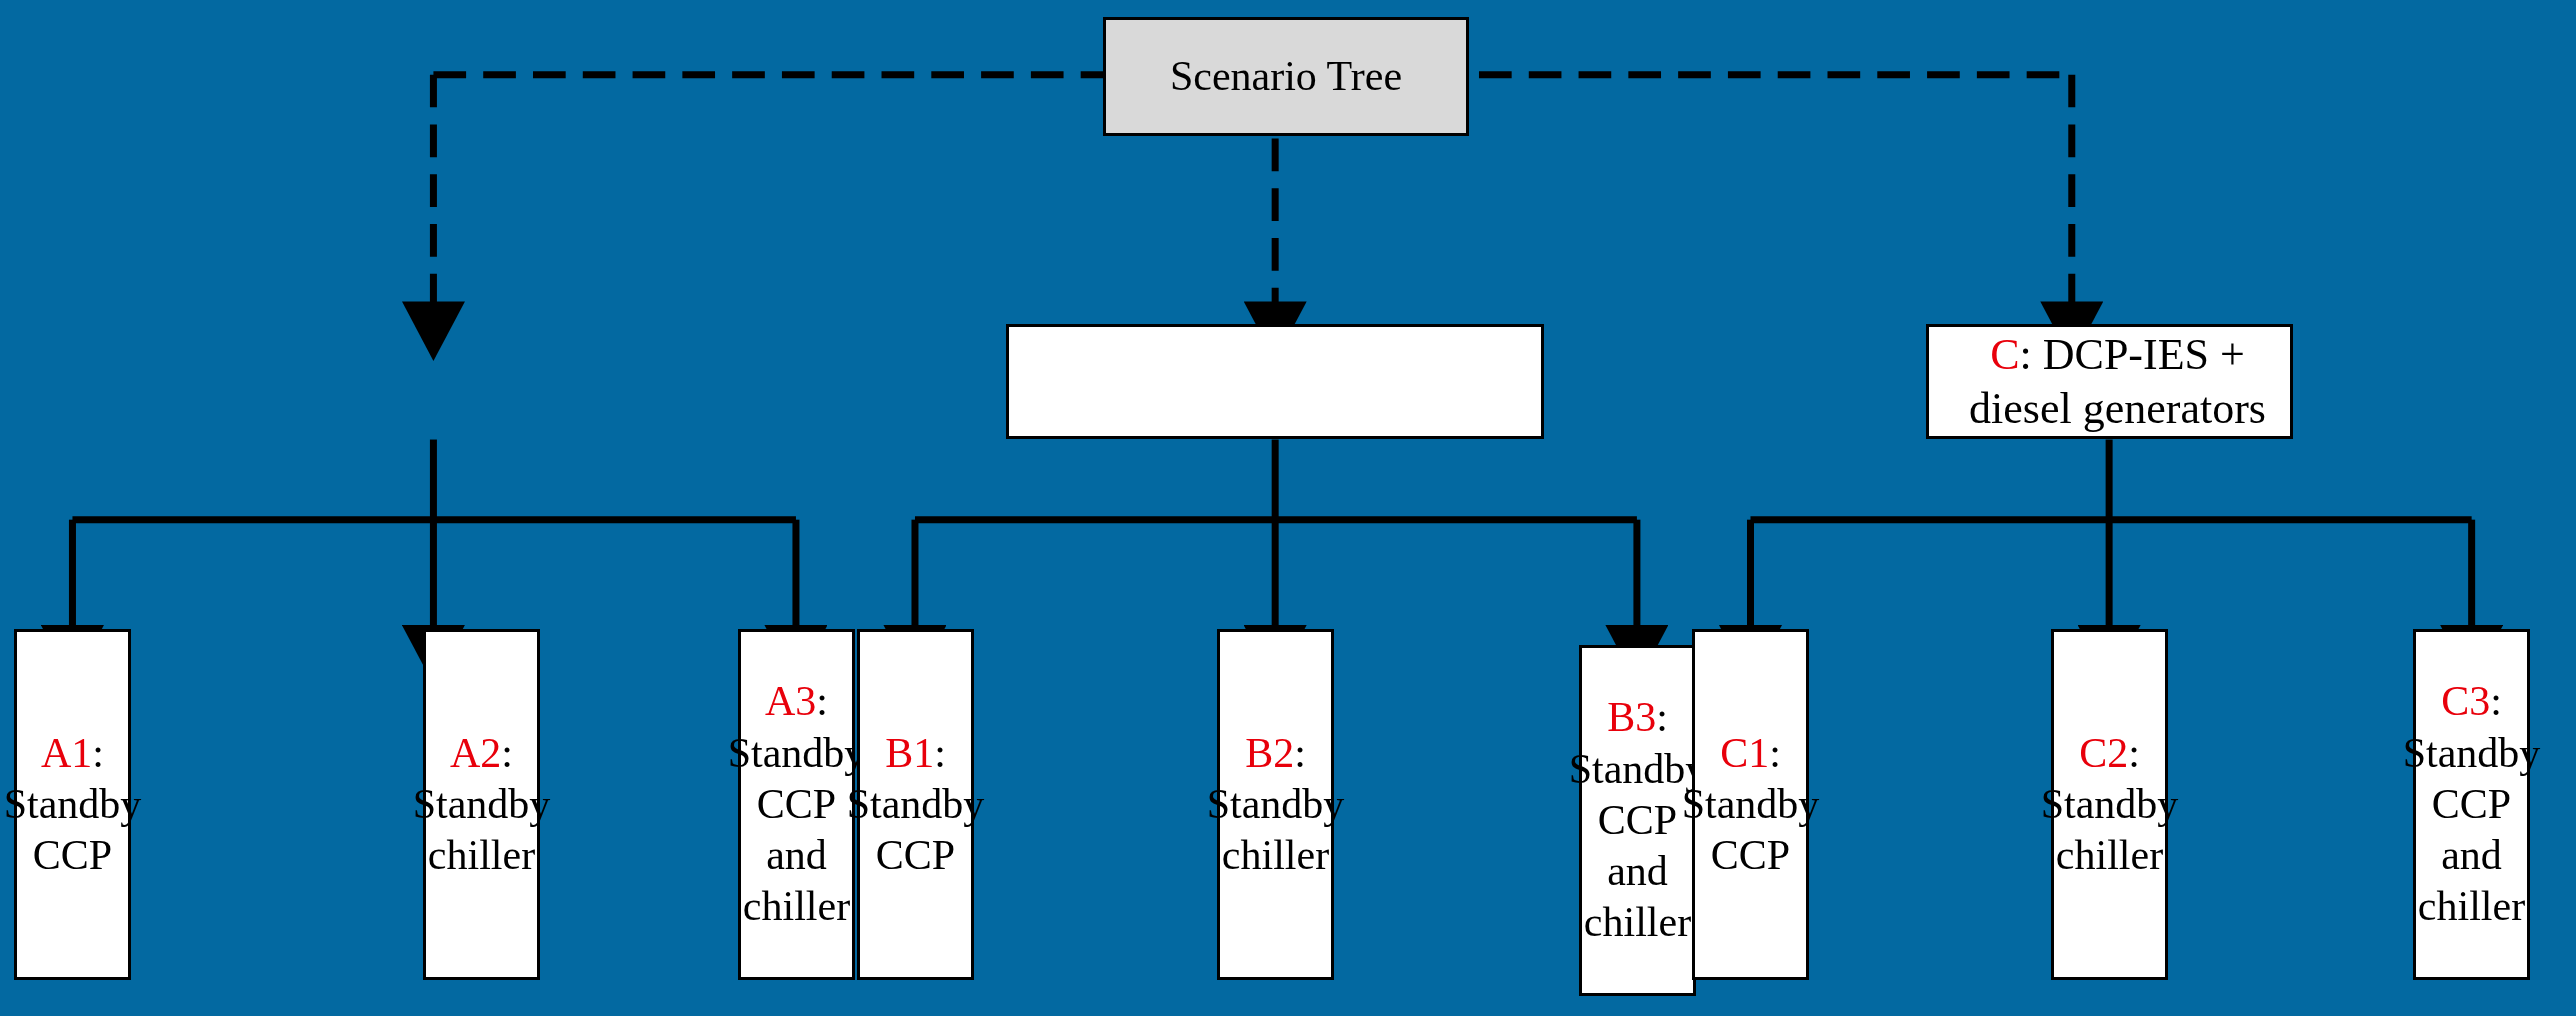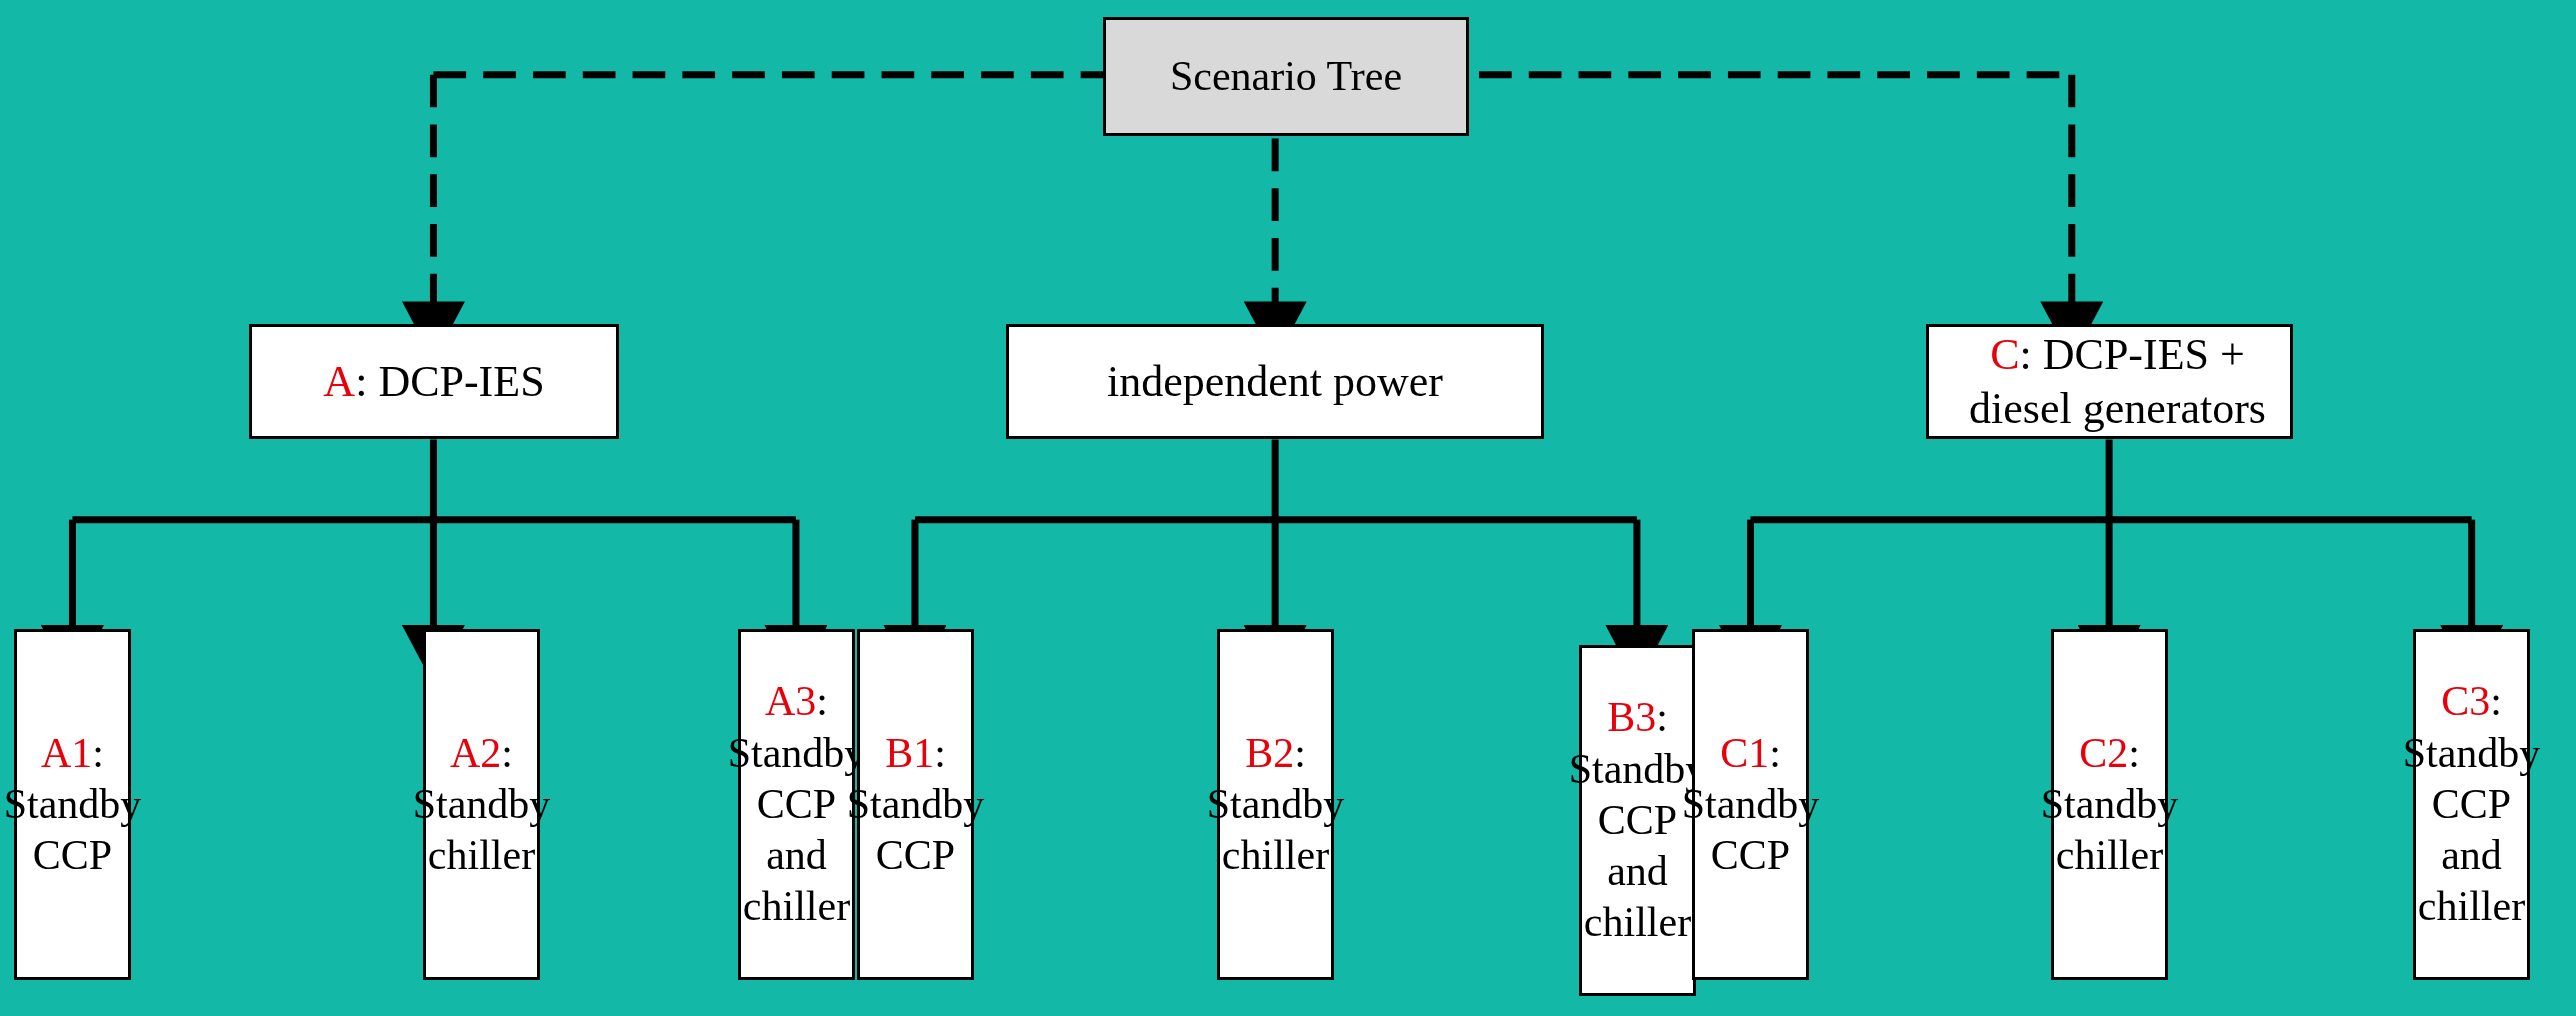--- a/index.html
+++ b/index.html
@@ -8,21 +8,21 @@
     padding: 0;
     background: #ffffff;
   }
   body {
     font-family: "Liberation Serif", "DejaVu Serif", serif;
   }
   #diagram-root {
     position: relative;
     width: 2576px;
     height: 1016px;
-    background: #14b8a6;
+    background: #0369a1;
     overflow: hidden;
   }
   svg.connectors {
     position: absolute;
     left: 0;
     top: 0;
     width: 2576px;
     height: 1016px;
     pointer-events: none;
   }
@@ -106,26 +106,22 @@
       <path d="M 2250,668 L 2250,808" stroke="#000000" stroke-width="9" fill="none" marker-end="url(#arrow)"></path>
       <path d="M 2711,668 L 2711,808" stroke="#000000" stroke-width="9" fill="none" marker-end="url(#arrow)"></path>
       <path d="M 3177,668 L 3177,808" stroke="#000000" stroke-width="9" fill="none" marker-end="url(#arrow)"></path>
     </g>
   </svg>
 
   <div class="node root root-text" style="left:1103px; top:17px; width:366px; height:119px;">
     <span class="line">Scenario Tree</span>
   </div>
 
-  <div class="node mid-text" style="left:249px; top:324px; width:370px; height:115px;">
-    <span class="line"><span class="tag">A</span><span>:</span><span> DCP-IES</span></span>
-  </div>
 
   <div class="node mid-text" style="left:1006px; top:324px; width:538px; height:115px;">
-    <span class="line">independent power</span>
   </div>
 
   <div class="node mid-text" style="left:1926px; top:324px; width:367px; height:115px;padding-left:16px;">
     <span class="line"><span class="tag">C</span><span>:</span><span> DCP-IES +</span></span>
     <span class="line">diesel generators</span>
   </div>
 
   <div class="node leaf-text" style="left:14px; top:629px; width:117px; height:351px;">
     <span class="line"><span class="tag">A1</span><span>:</span></span>
     <span class="line">Standby</span>

